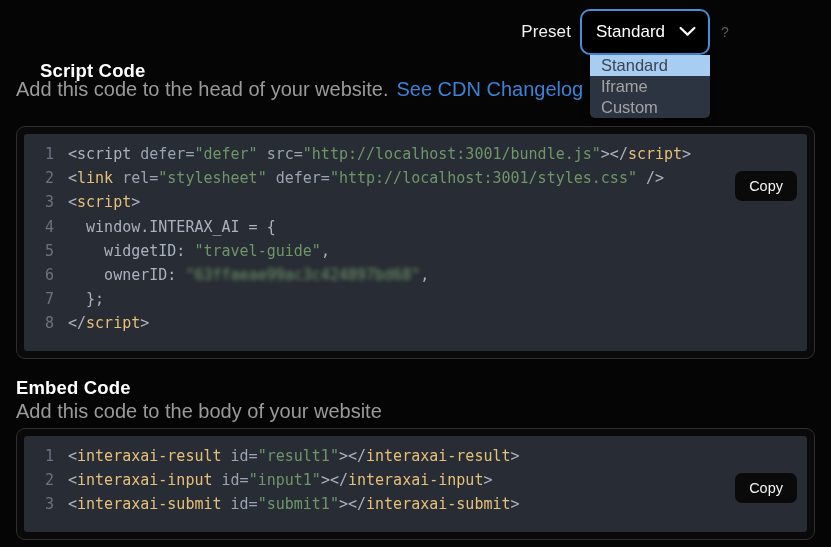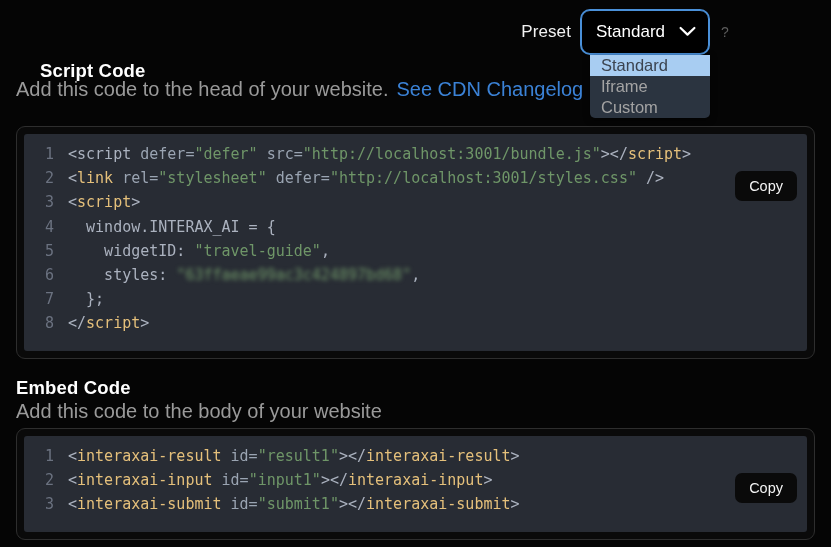--- a/index.html
+++ b/index.html
@@ -212,21 +212,21 @@
   </div>
 
   <div class="code-card" style="top:126px;">
     <div class="code-inner">
       <div>
           <div class="code-line"><span class="ln">1</span><span class="code-text"><span class="t-punct">&lt;</span><span class="t-plain">script</span><span class="t-attr"> defer=</span><span class="t-str">"defer"</span><span class="t-attr"> src=</span><span class="t-str">"http://localhost:3001/bundle.js"</span><span class="t-punct">&gt;&lt;/</span><span class="t-tag">script</span><span class="t-punct">&gt;</span></span></div>
           <div class="code-line"><span class="ln">2</span><span class="code-text"><span class="t-punct">&lt;</span><span class="t-tag">link</span><span class="t-attr"> rel=</span><span class="t-str">"stylesheet"</span><span class="t-attr"> defer=</span><span class="t-str">"http://localhost:3001/styles.css"</span><span class="t-punct"> /&gt;</span></span></div>
           <div class="code-line"><span class="ln">3</span><span class="code-text"><span class="t-punct">&lt;</span><span class="t-tag">script</span><span class="t-punct">&gt;</span></span></div>
           <div class="code-line"><span class="ln">4</span><span class="code-text"><span class="t-plain">  window.INTERAX_AI = {</span></span></div>
           <div class="code-line"><span class="ln">5</span><span class="code-text"><span class="t-plain">    widgetID: </span><span class="t-str">"travel-guide"</span><span class="t-plain">,</span></span></div>
-          <div class="code-line"><span class="ln">6</span><span class="code-text"><span class="t-plain">    styles: </span><span class="t-blur">"63ffaeae99ac3c424897bd68"</span><span class="t-plain">,</span></span></div>
+          <div class="code-line"><span class="ln">6</span><span class="code-text"><span class="t-plain">    ownerID: </span><span class="t-blur">"63ffaeae99ac3c424897bd68"</span><span class="t-plain">,</span></span></div>
           <div class="code-line"><span class="ln">7</span><span class="code-text"><span class="t-plain">  };</span></span></div>
           <div class="code-line"><span class="ln">8</span><span class="code-text"><span class="t-punct">&lt;/</span><span class="t-tag">script</span><span class="t-punct">&gt;</span></span></div>
         </div>
       <button class="copy-btn">Copy</button>
     </div>
   </div>
 
   <div class="section-title" style="top:377px;">Embed Code</div>
   <div class="section-sub" style="top:400px;">Add this code to the body of your website</div>
 

